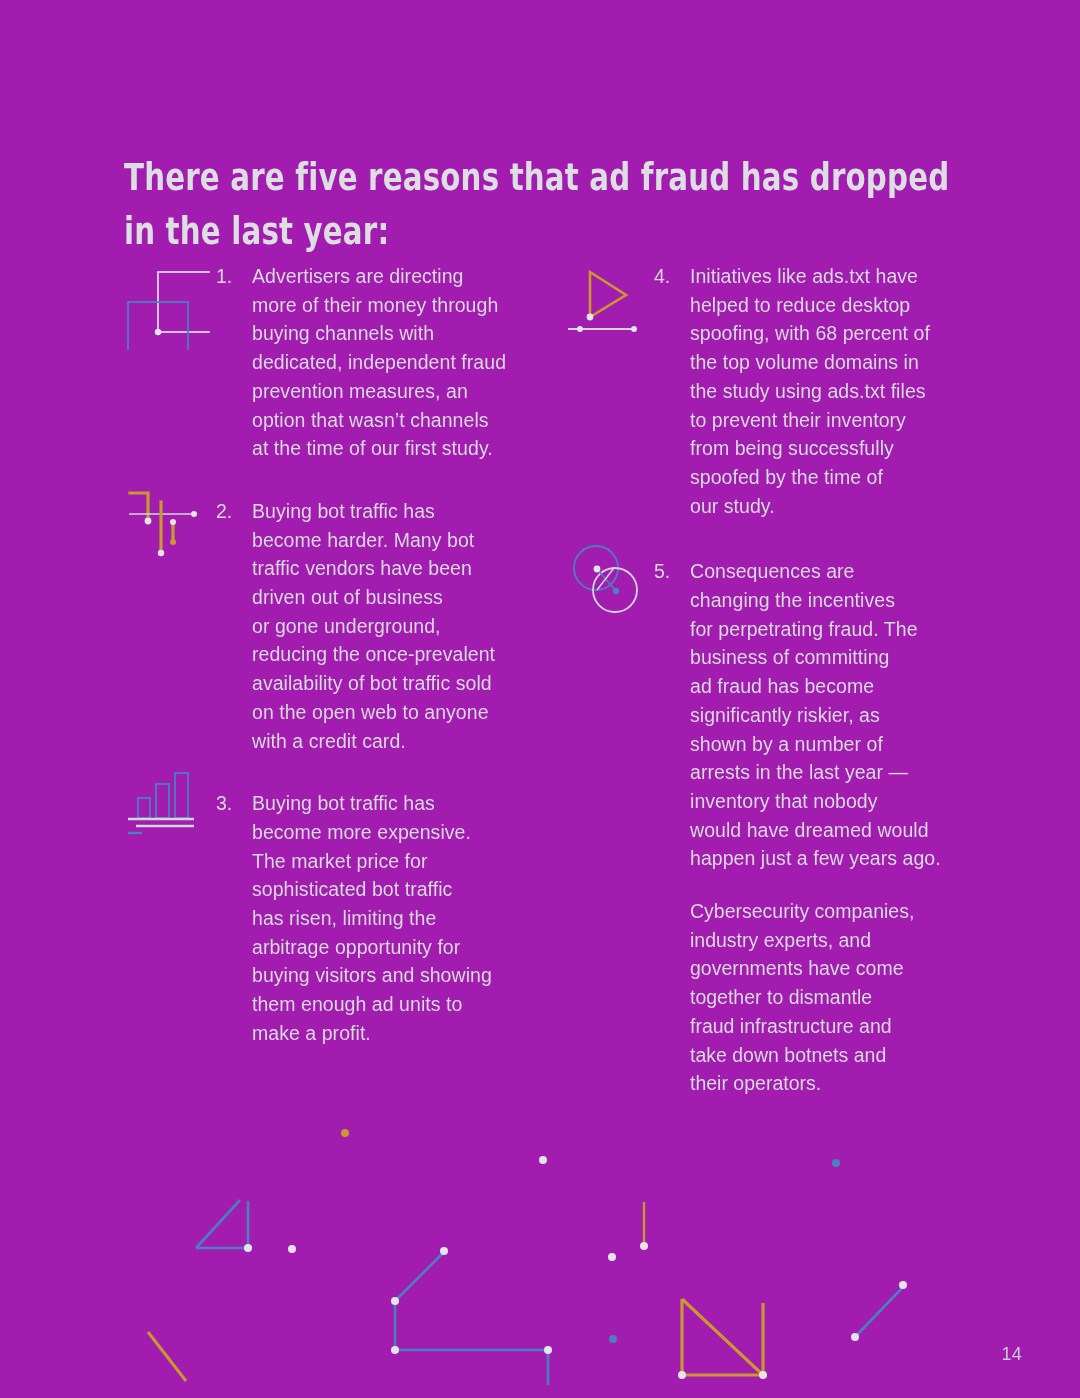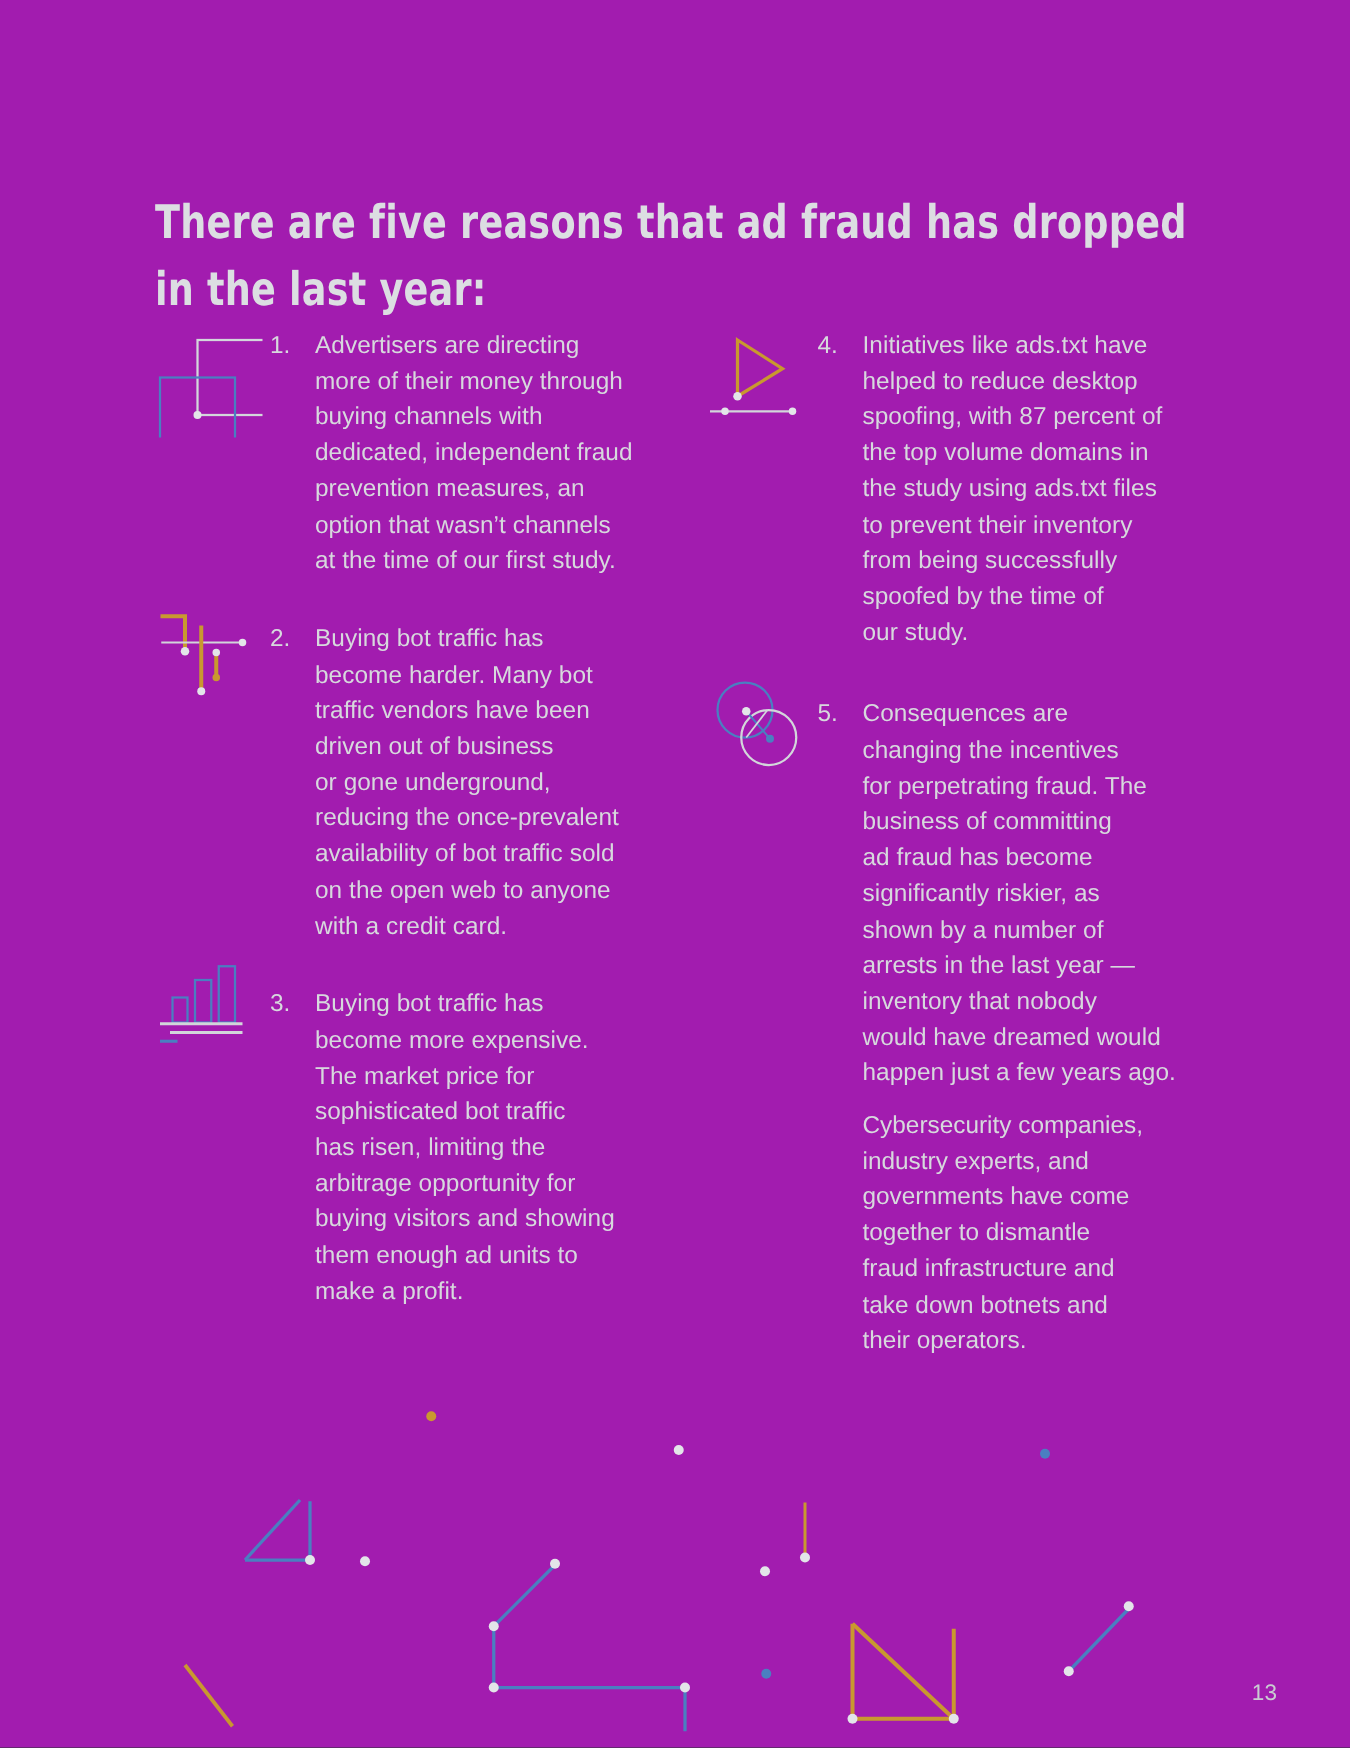--- a/index.html
+++ b/index.html
@@ -65,21 +65,21 @@
     font-size: 19.5px;
     line-height: 28.7px;
     letter-spacing: 0.05px;
     white-space: pre-line;
   }
   .para {
     color: #d7d9dd;
     font-size: 19.5px;
     line-height: 28.7px;
     white-space: pre-line;
-    margin-top: 13px;
+    margin-top: 24px;
   }
 
   #item-1 { margin-bottom: 34px; }
   #item-2 { margin-bottom: 34px; }
   #item-4 { margin-bottom: 37px; }
 
   
   .icon {
     position: absolute;
   }
@@ -210,21 +210,21 @@
     </div>
 
   </div>
 
   <div class="col col-right">
 
     <div class="item" id="item-4">
       <span class="item-num">4.</span>
       <div class="item-text">Initiatives like ads.txt have
 helped to reduce desktop
-spoofing, with 87 percent of
+spoofing, with 68 percent of
 the top volume domains in
 the study using ads.txt files
 to prevent their inventory
 from being successfully
 spoofed by the time of
 our study.</div>
     </div>
 
     <div class="item" id="item-5">
       <span class="item-num">5.</span>
@@ -303,15 +303,15 @@
         <circle cx="292" cy="164" r="4" fill="#e3e5e9"></circle>
         <circle cx="612" cy="172" r="4" fill="#e3e5e9"></circle>
         <circle cx="836" cy="78" r="4" fill="#4a7fc1"></circle>
         <circle cx="613" cy="255" r="0" fill="#4a7fc1"></circle>
         <circle cx="613" cy="254" r="4" fill="#4a7fc1"></circle>
         <circle cx="928" cy="305" r="4" fill="#e3e5e9"></circle>
       </g>
     </svg>
   </div>
 
-  <div class="page-number">13</div>
+  <div class="page-number">14</div>
 
 </div>
 
 </body></html>

